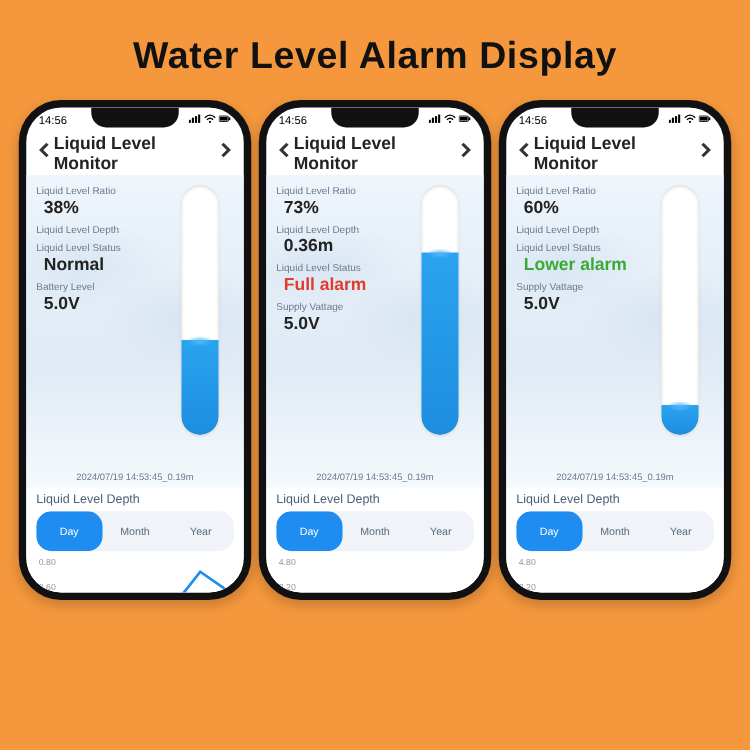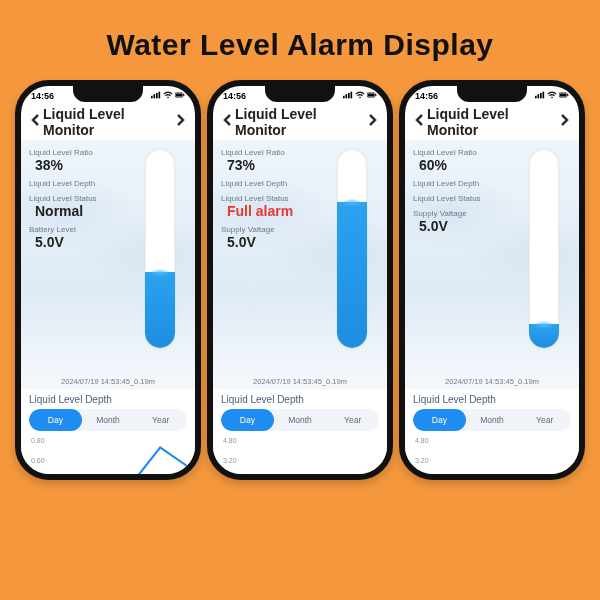--- a/index.html
+++ b/index.html
@@ -44,21 +44,21 @@
     background: #111;
     border-radius: 0 0 12px 12px;
     z-index: 10;
   }
   .status-bar {
     display: flex;
     justify-content: space-between;
     align-items: center;
     padding: 3px 10px 0;
     font-size: 9px;
-    font-weight: 700;
+    font-weight: 400;
     height: 16px;
   }
   .status-icons { display:flex; gap:2px; align-items:center; }
   .status-icons svg { width:10px; height:8px; }
   .app-header {
     display: flex;
     align-items: center;
     justify-content: space-between;
     padding: 4px 8px 2px;
   }
@@ -142,21 +142,21 @@
   .chart-title {
     font-size: 10px;
     color: #4a6278;
     margin-bottom: 4px;
   }
   .range-tabs {
     display:flex;
     background:#f0f3f7;
     border-radius: 12px;
     overflow:hidden;
-    height:22px;
+    height:32px;
     margin-bottom:4px;
   }
   .range-tab {
     flex:1;
     font-size:8.5px;
     display:flex; align-items:center; justify-content:center;
     color:#5a6c7d;
   }
   .range-tab.active {
     background:#1e8cf0;
@@ -288,20 +288,21 @@
     </div>
     <div class="content">
       <div class="wave"></div>
       <div class="readings">
         <div class="reading">
           <div class="lbl">Liquid Level Ratio</div>
           <div class="val">73%</div>
         </div>
         <div class="reading">
           <div class="lbl">Liquid Level Depth</div>
+          <div class="val">0.36m</div>
         </div>
         <div class="reading">
           <div class="lbl">Liquid Level Status</div>
           <div class="val red">Full alarm</div>
         </div>
         <div class="reading">
           <div class="lbl">Supply Vattage</div>
           <div class="val">5.0V</div>
         </div>
       </div>
@@ -367,20 +368,21 @@
       <div class="readings">
         <div class="reading">
           <div class="lbl">Liquid Level Ratio</div>
           <div class="val">60%</div>
         </div>
         <div class="reading">
           <div class="lbl">Liquid Level Depth</div>
         </div>
         <div class="reading">
           <div class="lbl">Liquid Level Status</div>
+          <div class="val green">Lower alarm</div>
         </div>
         <div class="reading">
           <div class="lbl">Supply Vattage</div>
           <div class="val">5.0V</div>
         </div>
       </div>
       <div class="tube-wrap">
         <div class="tube">
           <div class="fill" style="height:12%"></div>
 

